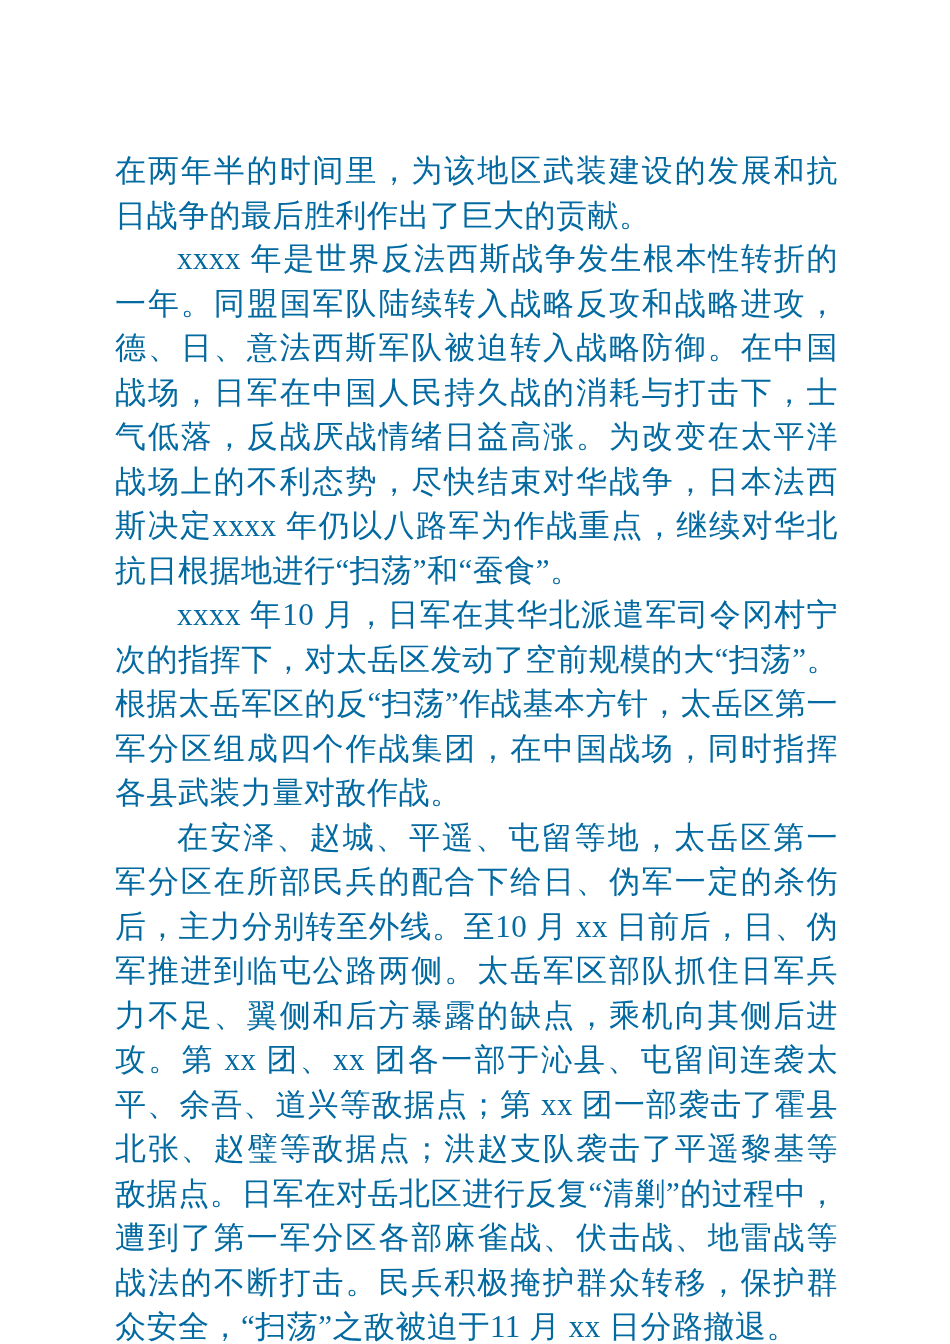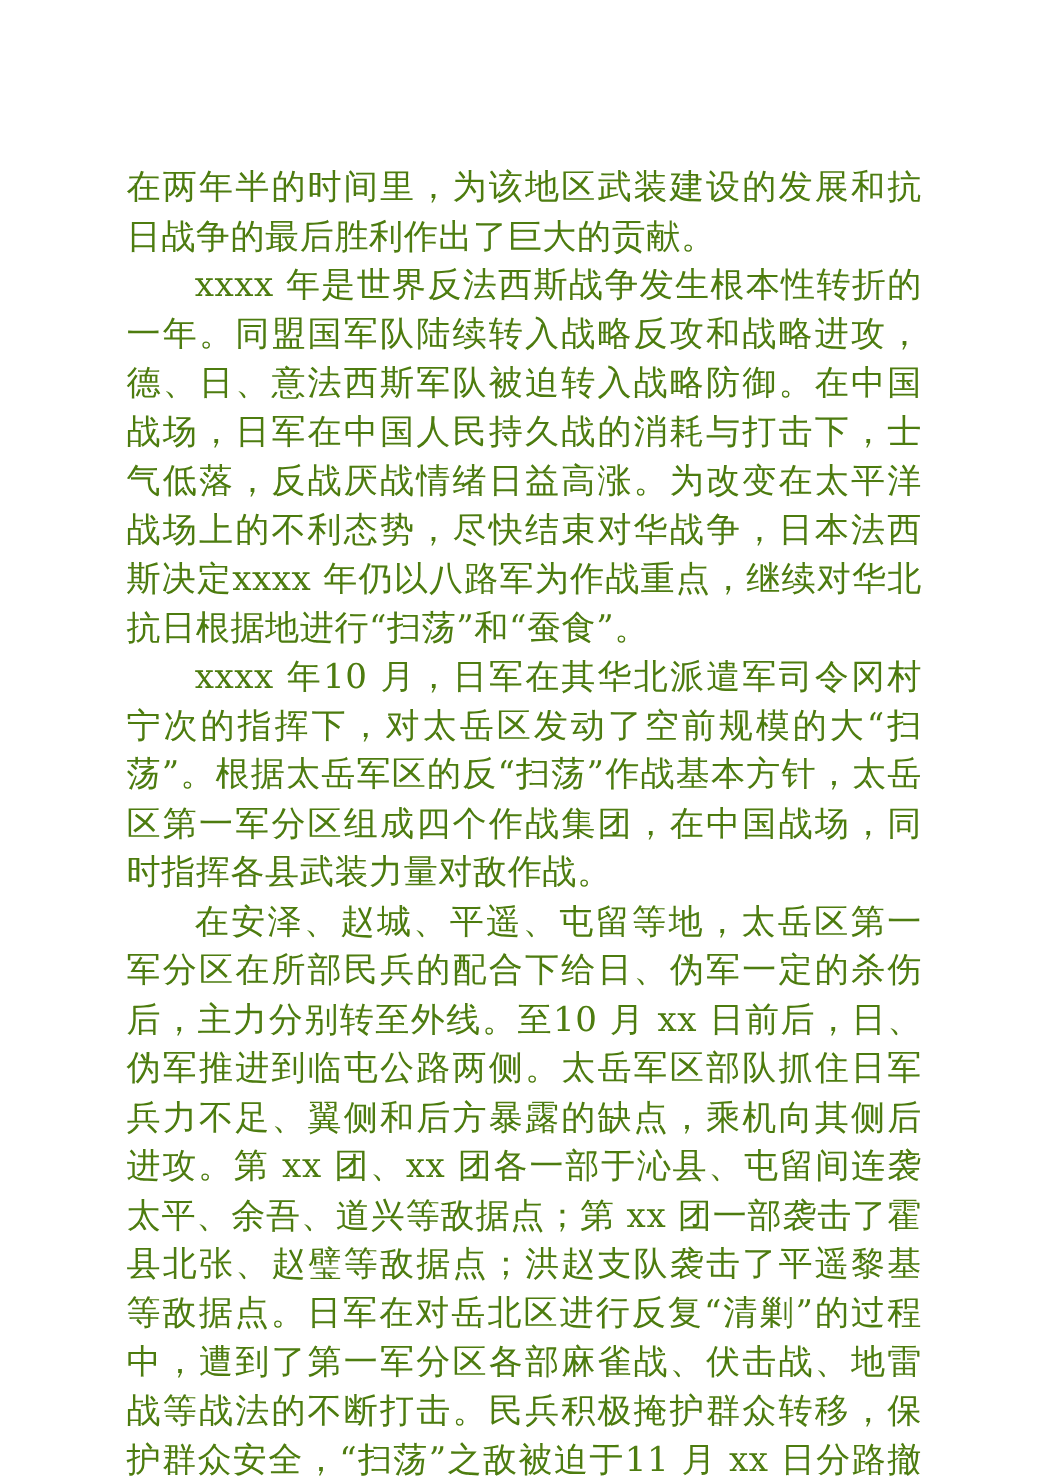--- a/index.html
+++ b/index.html
@@ -15,31 +15,32 @@
   .page {
     width: 950px;
     height: 1344px;
     background: #ffffff;
     box-sizing: border-box;
     padding: 148px 112px 0 115px;
   }
   .doc-body p {
     margin: 0;
     padding: 0;
-    color: #4d7c0f;
+    color: #0369a1;
     font-family: "DejaVu Serif", "Liberation Serif", serif;
     font-size: 31px;
     line-height: 44.5px;
     text-align: justify;
     text-justify: inter-ideograph;
     letter-spacing: 0.5px;
     font-weight: 400;
   }
   .doc-body p.indent {
     text-indent: 2em;
+    font-family: Liberation Serif, serif;
   }
 </style>
 </head>
 <body>
 
 <div class="page">
   <div class="doc-body">
     <p>在两年半的时间里，为该地区武装建设的发展和抗日战争的最后胜利作出了巨大的贡献。</p>
     <p class="indent">xxxx 年是世界反法西斯战争发生根本性转折的一年。同盟国军队陆续转入战略反攻和战略进攻，德、日、意法西斯军队被迫转入战略防御。在中国战场，日军在中国人民持久战的消耗与打击下，士气低落，反战厌战情绪日益高涨。为改变在太平洋战场上的不利态势，尽快结束对华战争，日本法西斯决定xxxx 年仍以八路军为作战重点，继续对华北抗日根据地进行“扫荡”和“蚕食”。</p>
     <p class="indent">xxxx 年10 月，日军在其华北派遣军司令冈村宁次的指挥下，对太岳区发动了空前规模的大“扫荡”。根据太岳军区的反“扫荡”作战基本方针，太岳区第一军分区组成四个作战集团，在中国战场，同时指挥各县武装力量对敌作战。</p>

